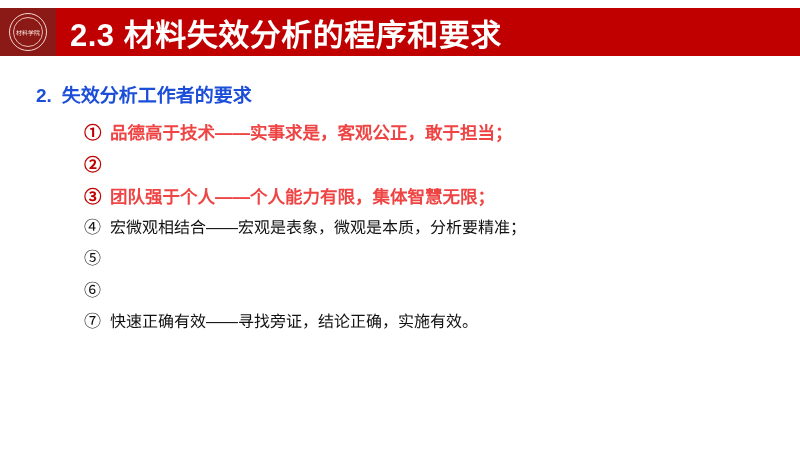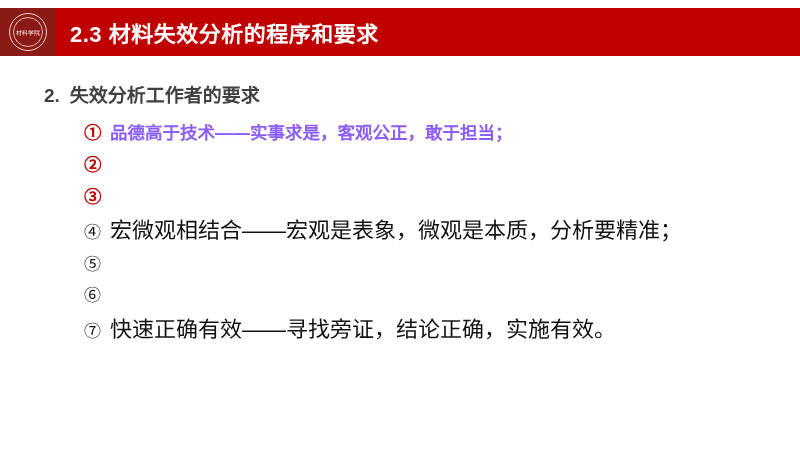--- a/index.html
+++ b/index.html
@@ -66,41 +66,41 @@
   }
   .header-title-bar {
     flex: 1 1 auto;
     background: #c00000;
     display: flex;
     align-items: center;
     padding-left: 14px;
   }
   .header-title {
     color: #ffffff;
-    font-size: 22px;
+    font-size: 31px;
     font-weight: 700;
     letter-spacing: 0.5px;
     white-space: nowrap;
   }
 
   
   .content {
     position: absolute;
     left: 0;
     top: 56px;
     width: 800px;
     height: 394px;
   }
   .section-heading {
     position: absolute;
-    left: 44px;
+    left: 36px;
     top: 24px;
     font-size: 19px;
     font-weight: 700;
-    color: #404040;
+    color: #1d4ed8;
     white-space: nowrap;
     text-align: center;
   }
   .section-heading .num {
     margin-right: 10px;
   }
 
   .list {
     position: absolute;
     left: 84px;
@@ -113,33 +113,33 @@
     margin-bottom: 12.5px;
     white-space: nowrap;
   }
   .list-marker {
     width: 26px;
     flex: 0 0 auto;
     font-size: 17px;
     line-height: 1.1;
   }
   .list-text {
-    font-size: 22px;
+    font-size: 16px;
     line-height: 1.1;
   }
   .emph {
     color: #c00000;
     font-weight: 700;
     font-size: 17.5px;
   }
   .plain {
     color: #111111;
     font-weight: 400;
   }
-  .emph .list-marker, .emph.list-text { color: #8b5cf6; }
+  .emph .list-marker, .emph.list-text { color: #ef4444; }
 </style>
 </head>
 <body>
 
 <div class="header">
   <div class="header-logo-box">
     <div class="logo-seal">
       <span class="logo-seal-inner">材料学院</span>
     </div>
   </div>
@@ -156,20 +156,21 @@
   <div class="list">
     <div class="list-item">
       <span class="list-marker emph">①</span>
       <span class="list-text emph">品德高于技术——实事求是，客观公正，敢于担当；</span>
     </div>
     <div class="list-item">
       <span class="list-marker emph">②</span>
     </div>
     <div class="list-item">
       <span class="list-marker emph">③</span>
+      <span class="list-text emph">团队强于个人——个人能力有限，集体智慧无限；</span>
     </div>
     <div class="list-item">
       <span class="list-marker plain">④</span>
       <span class="list-text plain">宏微观相结合——宏观是表象，微观是本质，分析要精准；</span>
     </div>
     <div class="list-item">
       <span class="list-marker plain">⑤</span>
     </div>
     <div class="list-item">
       <span class="list-marker plain">⑥</span>

